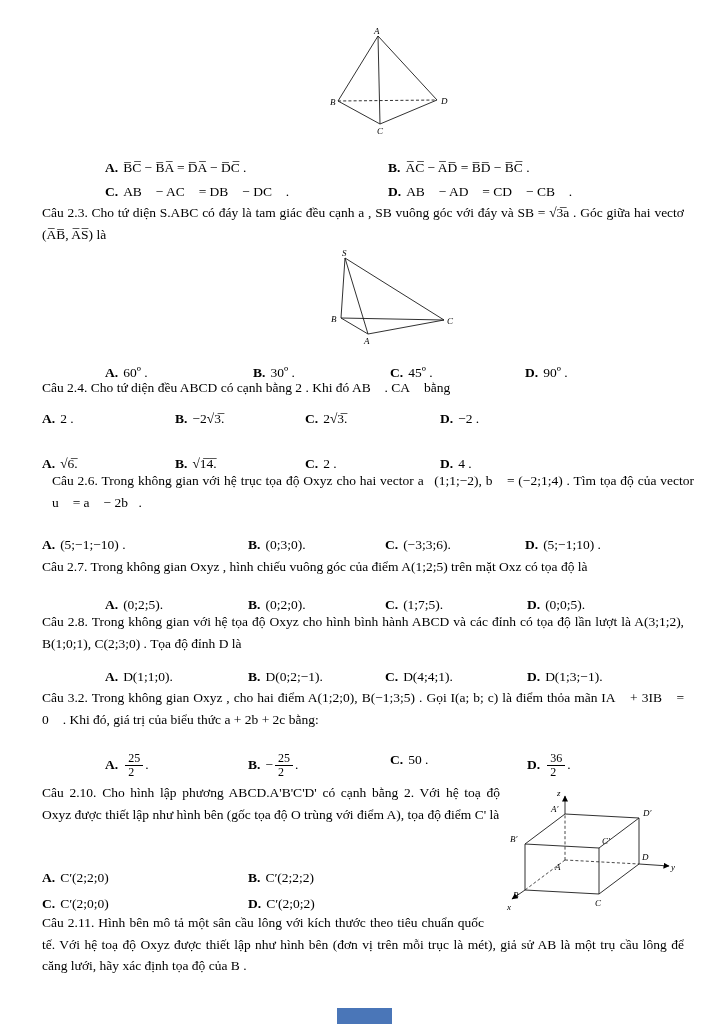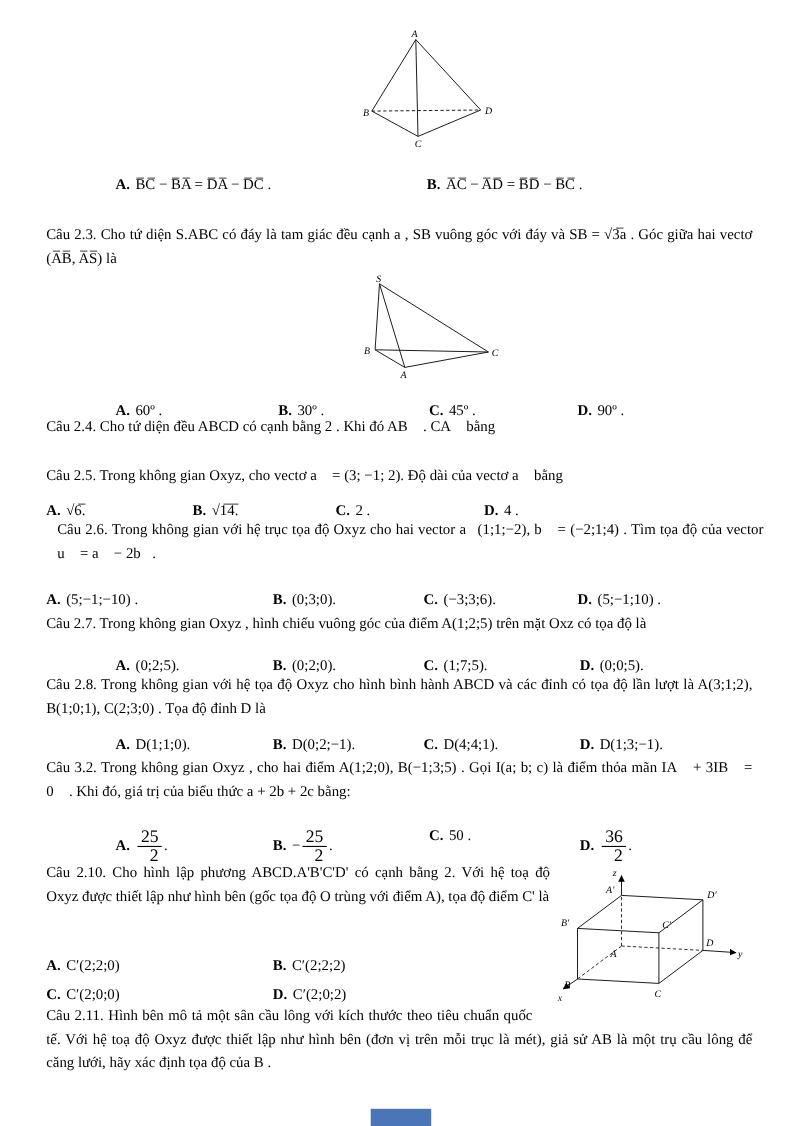--- a/index.html
+++ b/index.html
@@ -3,21 +3,21 @@
 <meta charset="utf-8">
 <style>
   html,body{margin:0;padding:0}
   body{background:#ffffff}
   .page{position:relative;width:724px;height:1024px;background:#ffffff;font-family:"Liberation Serif",serif;font-size:13.5px;color:#000;overflow:hidden}
   .para{position:absolute;line-height:21.5px;text-align:justify}
   .qnum{font-weight:normal}
   .opt-row{position:absolute;left:0;width:724px;height:22px}
   .opt{position:absolute;top:12px;white-space:nowrap}
   .lab{font-weight:bold;margin-right:5px}
-  .frac{display:inline-block;vertical-align:middle;text-align:right;line-height:1.08;font-size:16px;margin:0 2px}
+  .frac{display:inline-block;vertical-align:middle;text-align:left;line-height:1.08;font-size:12px;margin:0 2px}
   .fnum{display:block;border-bottom:1px solid #000;padding:0 3px}
   .fden{display:block;padding:0 3px}
   .fig{position:absolute}
   .fig svg text{font-family:"Liberation Serif",serif;font-style:italic;font-size:9px;fill:#000}
   .court{position:absolute;background:#4a76b8}
   .float-spacer{float:right;width:200px;height:16px}
 </style>
 </head>
 <body>
 
@@ -37,20 +37,24 @@
       <text x="0" y="79">B</text>
       <text x="111" y="78">D</text>
       <text x="47" y="108">C</text>
     </svg>
   </div>
 
   <div class="opt-row" style="top:148px">
     <span class="opt" style="left:105px"><b class="lab">A.</b><span>B̅C̅ − B̅A̅ = D̅A̅ − D̅C̅ .</span></span>
     <span class="opt" style="left:388px"><b class="lab">B.</b><span>A̅C̅ − A̅D̅ = B̅D̅ − B̅C̅ .</span></span>
   </div>
+  <div class="opt-row" style="top:172px">
+    <span class="opt" style="left:105px"><b class="lab">C.</b><span>AB⃗ − AC⃗ = DB⃗ − DC⃗ .</span></span>
+    <span class="opt" style="left:388px"><b class="lab">D.</b><span>AB⃗ − AD⃗ = CD⃗ − CB⃗ .</span></span>
+  </div>
 
   <div class="para" style="top:202px;left:42px;width:642px">
     <span class="qnum">Câu 2.3.</span><span> Cho tứ diện S.ABC có đáy là tam giác đều cạnh a , SB vuông góc với đáy và SB = √3̅a . Góc giữa hai vectơ (A̅B̅, A̅S̅) là</span>
   </div>
 
   <div class="fig" style="left:330px;top:250px;width:125px;height:96px">
     <svg viewBox="0 0 125 96" width="125" height="96">
       <g stroke="#1a1a1a" stroke-width="0.9" fill="none">
         <path d="M15 8 L11 68"></path>
         <path d="M15 8 L114 70"></path>
@@ -69,24 +73,27 @@
   <div class="opt-row" style="top:353px">
     <span class="opt" style="left:105px"><b class="lab">A.</b><span>60º .</span></span>
     <span class="opt" style="left:253px"><b class="lab">B.</b><span>30º .</span></span>
     <span class="opt" style="left:390px"><b class="lab">C.</b><span>45º .</span></span>
     <span class="opt" style="left:525px"><b class="lab">D.</b><span>90º .</span></span>
   </div>
 
   <div class="para" style="top:377px;left:42px;width:642px">
     <span class="qnum">Câu 2.4.</span><span> Cho tứ diện đều ABCD có cạnh bằng 2 . Khi đó AB⃗ . CA⃗ bằng</span>
   </div>
-
-  <div class="para" style="top:421px;left:42px;width:642px">
-    <span class="qnum">Câu 2.5.</span><span> Trong không gian Oxyz, cho vectơ a⃗ = (3; −1; 2). Độ dài của vectơ a⃗ bằng</span>
-  </div>
+  <div class="opt-row" style="top:399px">
+    <span class="opt" style="left:42px"><b class="lab">A.</b><span>2 .</span></span>
+    <span class="opt" style="left:175px"><b class="lab">B.</b><span>−2√3̅.</span></span>
+    <span class="opt" style="left:305px"><b class="lab">C.</b><span>2√3̅.</span></span>
+    <span class="opt" style="left:440px"><b class="lab">D.</b><span>−2 .</span></span>
+  </div>
+
   <div class="opt-row" style="top:444px">
     <span class="opt" style="left:42px"><b class="lab">A.</b><span>√6̅.</span></span>
     <span class="opt" style="left:175px"><b class="lab">B.</b><span>√1̅4̅.</span></span>
     <span class="opt" style="left:305px"><b class="lab">C.</b><span>2 .</span></span>
     <span class="opt" style="left:440px"><b class="lab">D.</b><span>4 .</span></span>
   </div>
 
   <div class="para" style="top:470px;left:52px;width:642px">
     <span class="qnum">Câu 2.6.</span><span> Trong không gian với hệ trục tọa độ Oxyz cho hai vector a⃗(1;1;−2), b⃗ = (−2;1;4) . Tìm tọa độ của vector u⃗ = a⃗ − 2b⃗.</span>
   </div>

